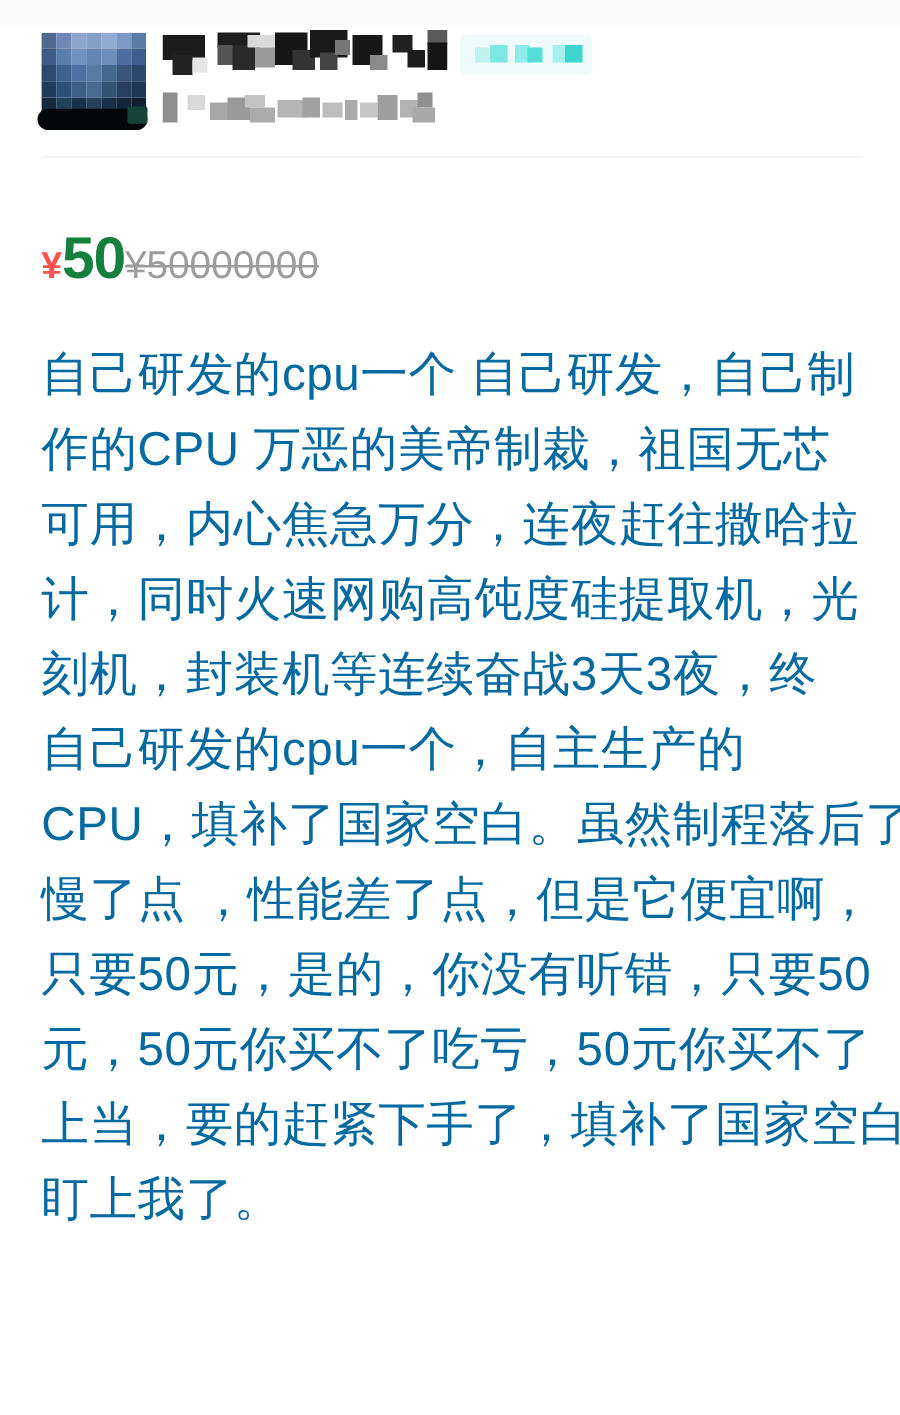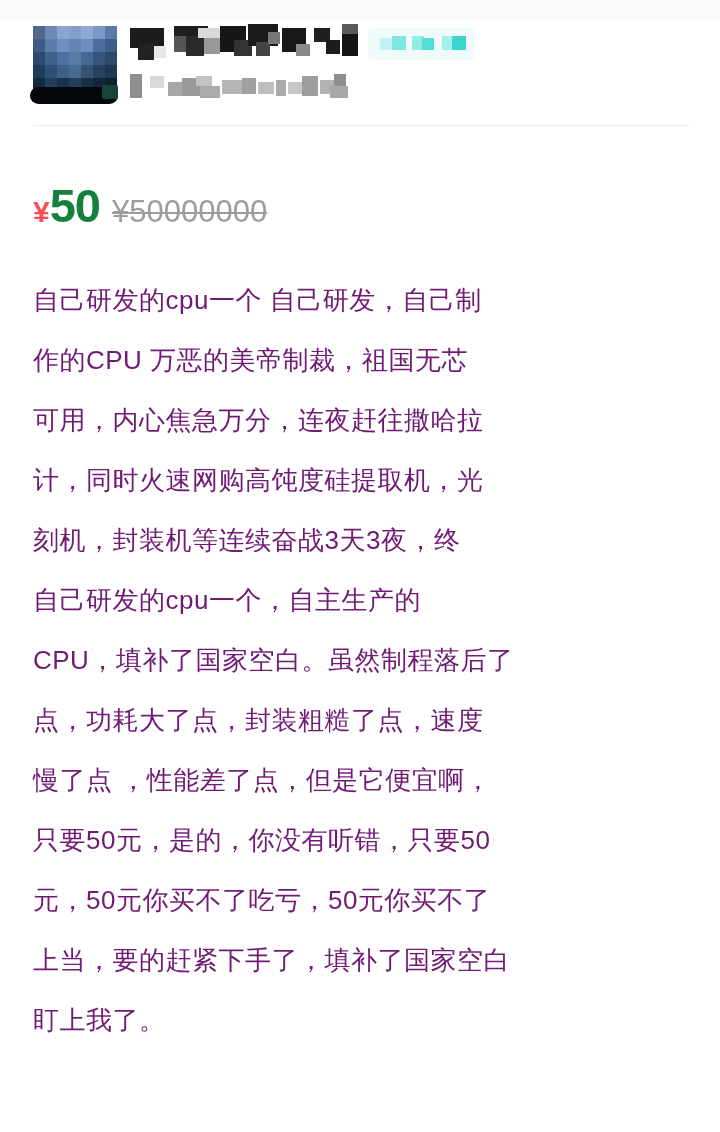--- a/index.html
+++ b/index.html
@@ -41,28 +41,28 @@
   }
   .price-symbol{
     color:#fa5151;font-size:30px;font-weight:bold;line-height:1;
   }
   .price-current{
     color:#15803d;font-size:47px;font-weight:bold;line-height:1;
     letter-spacing:-1px;
   }
   .price-original{
     color:#9c9c9c;font-size:31px;line-height:1;
-    margin-left:12px;
+    margin-left:0;
     text-decoration:line-through;
     text-decoration-thickness:2px;
   }
   
   .description{
     position:absolute;left:33px;top:270px;width:670px;
-    color:#701a75;font-size:26px;
+    color:#0369a1;font-size:38px;
   }
   .description .line{
     height:60px;line-height:60px;white-space:nowrap;
     letter-spacing:0.5px;
   }
 </style>
 </head>
 <body>
 
 <div class="page">
@@ -177,21 +177,20 @@
   </div>
 
   <div class="description">
     <div class="line">自己研发的cpu一个 自己研发，自己制</div>
     <div class="line">作的CPU 万恶的美帝制裁，祖国无芯</div>
     <div class="line">可用，内心焦急万分，连夜赶往撒哈拉</div>
     <div class="line">计，同时火速网购高饨度硅提取机，光</div>
     <div class="line">刻机，封装机等连续奋战3天3夜，终</div>
     <div class="line">自己研发的cpu一个，自主生产的</div>
     <div class="line">CPU，填补了国家空白。虽然制程落后了</div>
-    <div class="line">点，功耗大了点，封装粗糙了点，速度</div>
     <div class="line">慢了点 ，性能差了点，但是它便宜啊，</div>
     <div class="line">只要50元，是的，你没有听错，只要50</div>
     <div class="line">元，50元你买不了吃亏，50元你买不了</div>
     <div class="line">上当，要的赶紧下手了，填补了国家空白</div>
     <div class="line">盯上我了。</div>
   </div>
 
 </div>
 
 </body></html>

